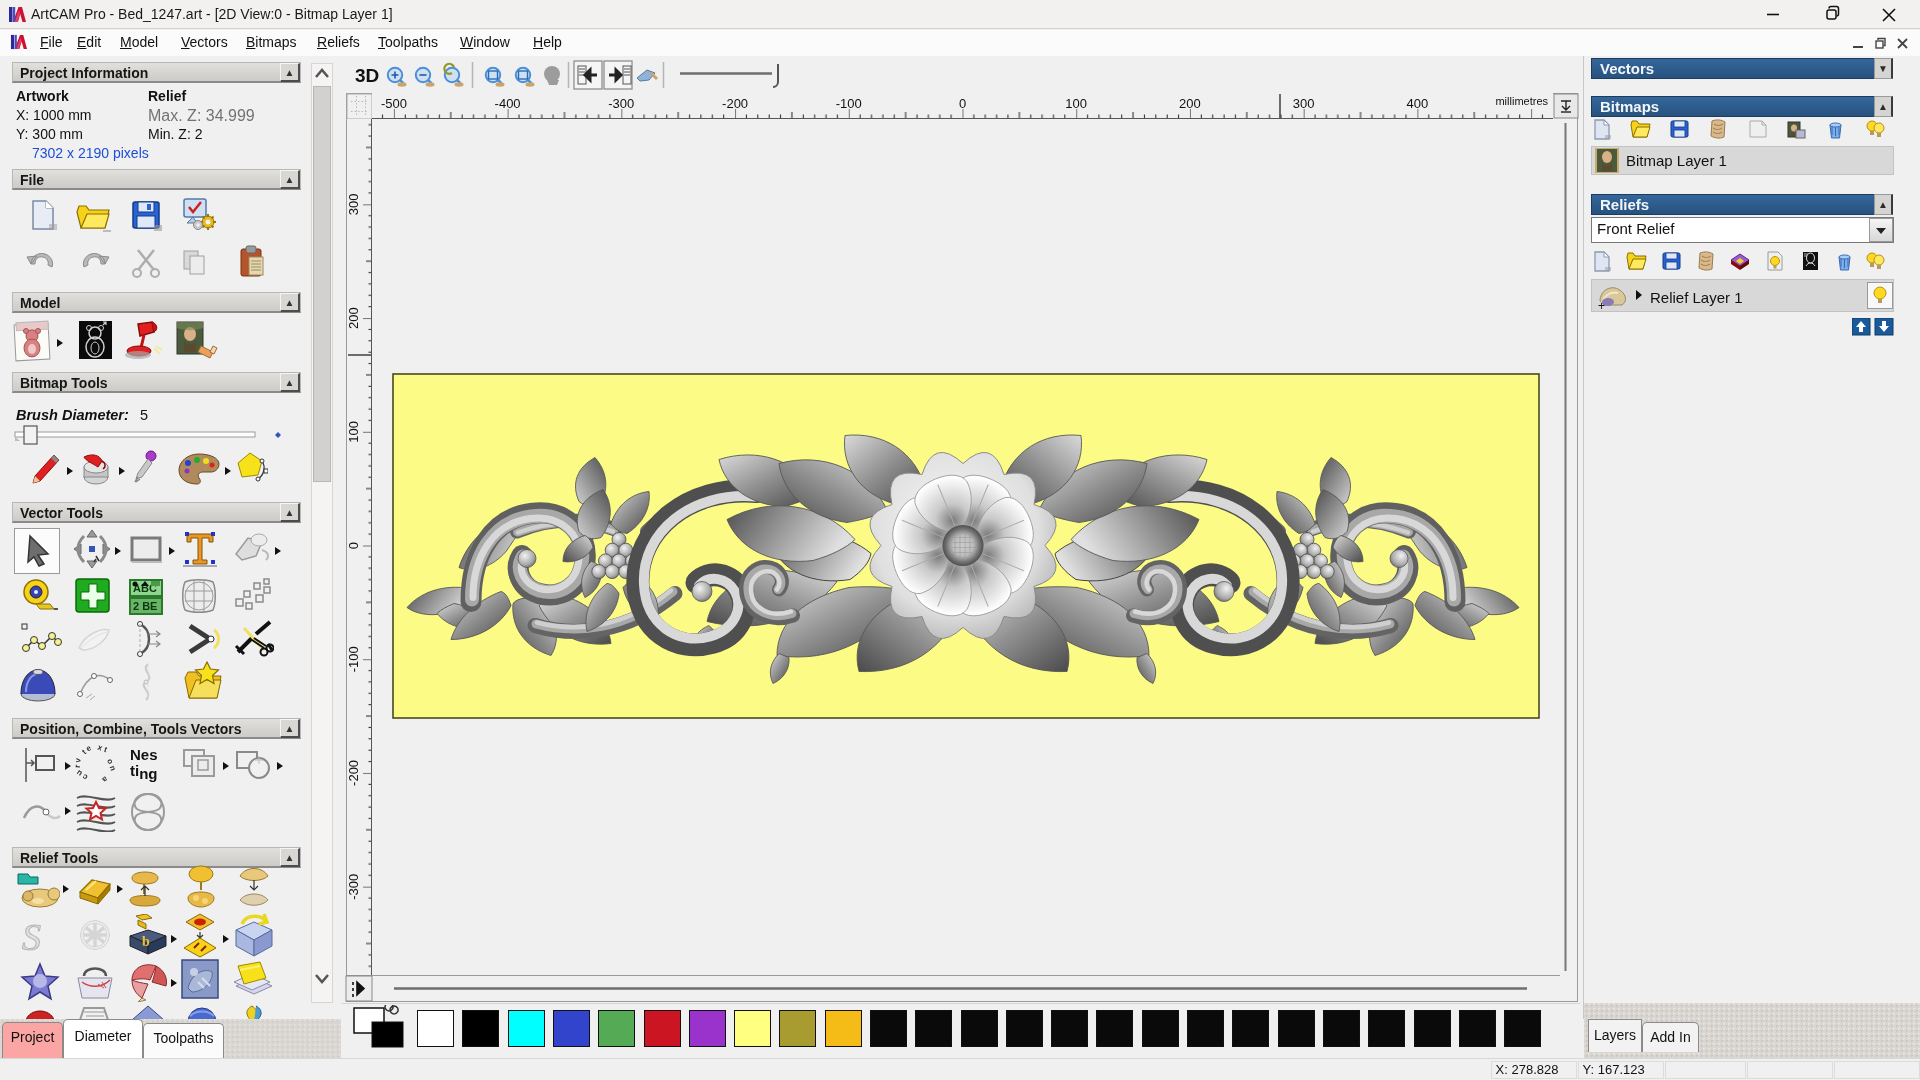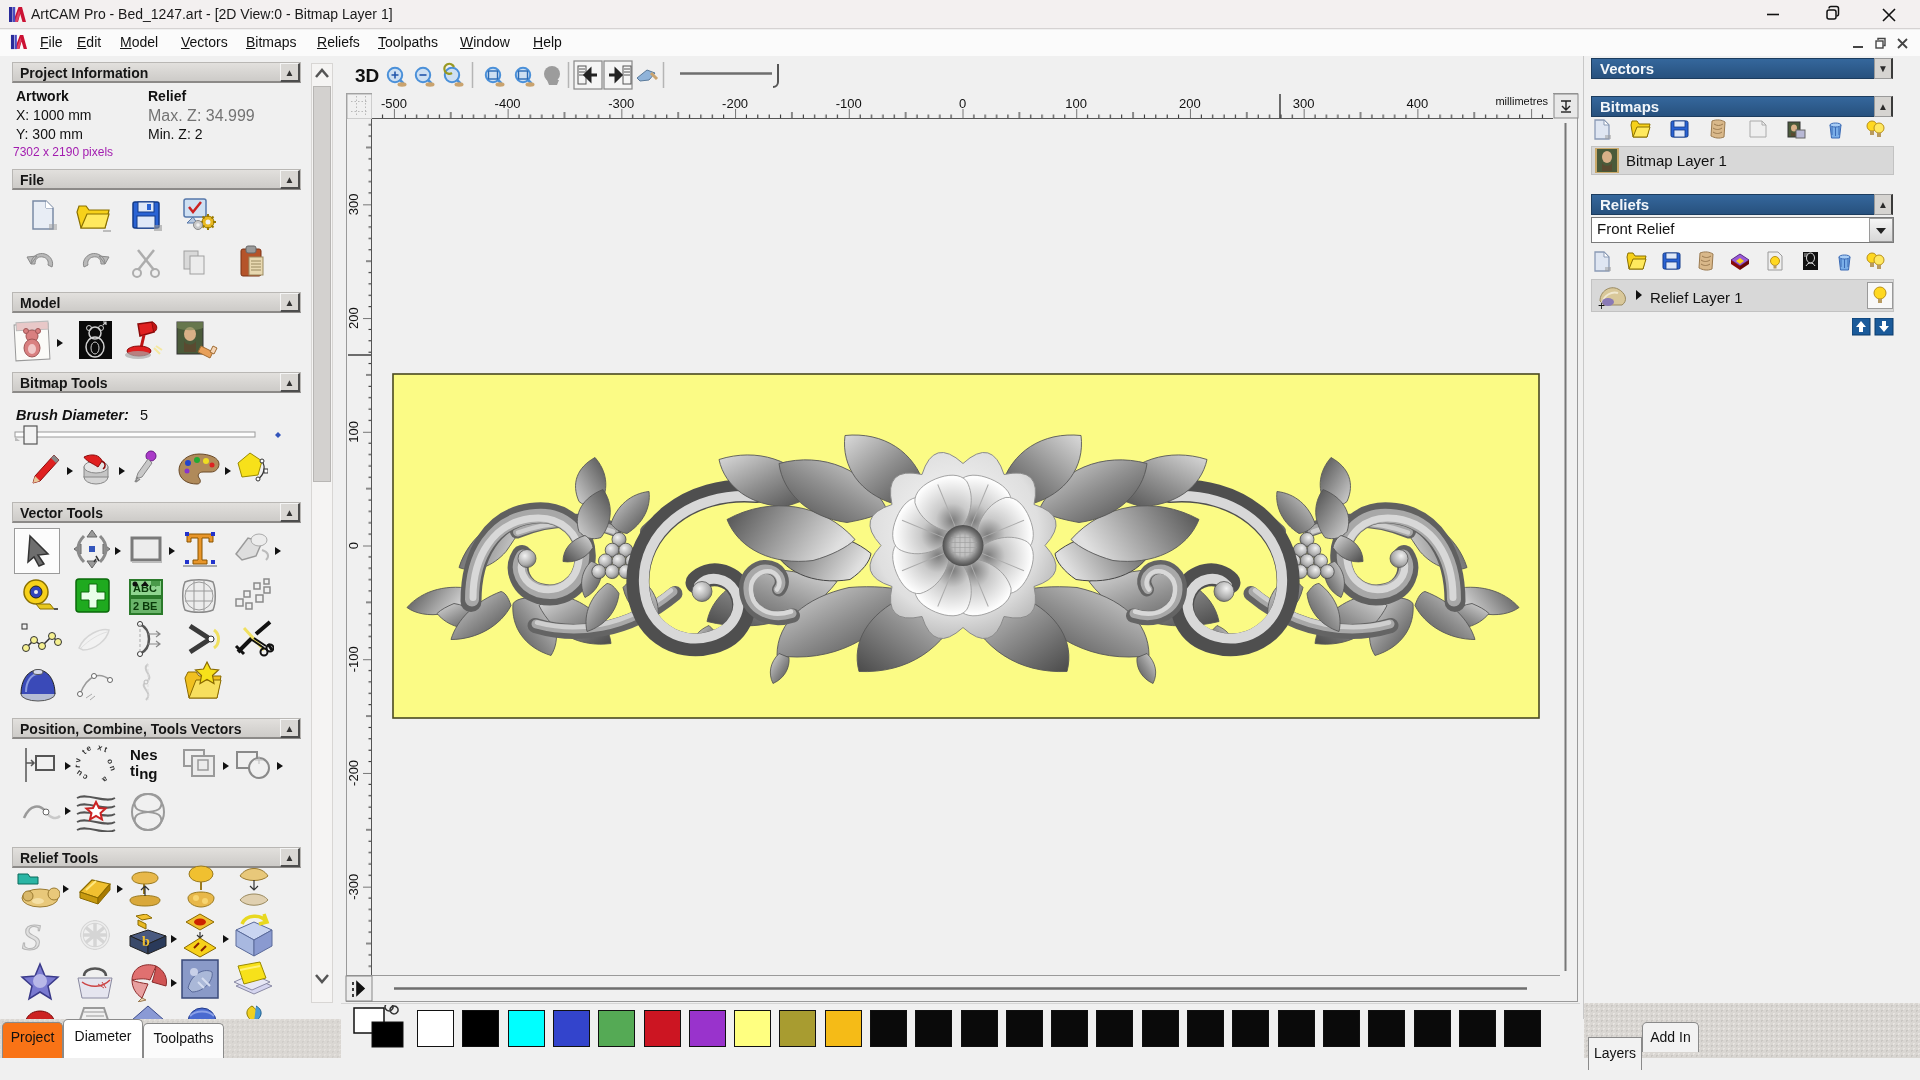--- a/index.html
+++ b/index.html
@@ -89,21 +89,21 @@
 <div class="sechdr" style="top:6px">
         <span class="t">Project Information</span>
         <div class="collbtn">▲</div>
       </div>
 <div class="abs" style="left:16px;top:32px;font-size:14px;font-weight:bold;color:#111">Artwork</div>
 <div class="abs" style="left:148px;top:32px;font-size:14px;font-weight:bold;color:#111">Relief</div>
 <div class="abs" style="left:16px;top:51px;font-size:14px;color:#111">X: 1000 mm</div>
 <div class="abs" style="left:148px;top:51px;font-size:16px;color:#737373">Max. Z: 34.999</div>
 <div class="abs" style="left:16px;top:70px;font-size:14px;color:#111">Y: 300 mm</div>
 <div class="abs" style="left:148px;top:70px;font-size:14px;color:#111">Min. Z: 2</div>
-<div class="abs" style="left:13px;top:89px;font-size:12px;color:#a21caf">7302 x 2190 pixels</div>
+<div class="abs" style="left:32px;top:89px;font-size:14px;color:#1d4ed8">7302 x 2190 pixels</div>
 <div class="sechdr" style="top:113px">
         <span class="t">File</span>
         <div class="collbtn">▲</div>
       </div>
 <svg class="abs" style="left:27px;top:142px" width="32" height="34" viewBox="0 0 32 34">
         <path d="M6 3 h13 l7 7 v21 h-20 Z" fill="#e8edf5" stroke="#7a8aa5" stroke-width="1.5"></path>
         <path d="M19 3 l0 7 l7 0 Z" fill="#b8c6dd" stroke="#7a8aa5"></path>
         <path d="M26 10 L19 3 v7 Z" fill="#fff"></path>
         <rect x="22" y="26" width="8" height="6" fill="#9a9a9a" opacity="0.5"></rect>
       </svg>
@@ -610,21 +610,21 @@
       </svg>
 <div class="abs" style="left:311px;top:7px;width:22px;height:940px;background:#f5f4f3;border:1px solid #d8d6d4"></div>
 <div class="abs" style="left:313px;top:30px;width:18px;height:396px;background:#d3d1cf;border:1px solid #b8b6b4"></div>
 <svg class="abs" style="left:313px;top:8px" width="18" height="20">
         <path d="M3 13 L9 6 L15 13" fill="none" stroke="#555" stroke-width="2.5"></path>
       </svg>
 <svg class="abs" style="left:313px;top:912px" width="18" height="20">
         <path d="M3 7 L9 14 L15 7" fill="none" stroke="#555" stroke-width="2.5"></path>
       </svg>
 <div class="abs" style="left:0;top:963px;width:341px;height:39px;background:#dad7d3;background-image:radial-gradient(#d0cdc9 1px, transparent 1px), radial-gradient(#e4e1dd 1px, transparent 1px);background-size:5px 5px;background-position:0 0,2px 3px;"></div>
-<div class="abs" style="left:2px;top:966px;width:61px;height:36px;background:#f97316;border:1px solid #8a8a8a;border-bottom:none;border-radius:5px 5px 0 0;font-size:14px;color:#111;text-align:center;line-height:29px;">Project</div>
+<div class="abs" style="left:2px;top:966px;width:61px;height:36px;background:#fca5a5;border:1px solid #8a8a8a;border-bottom:none;border-radius:5px 5px 0 0;font-size:14px;color:#111;text-align:center;line-height:29px;">Project</div>
 <div class="abs" style="left:143px;top:967px;width:81px;height:35px;background:#fbfbfb;border:1px solid #8a8a8a;border-bottom:none;border-radius:5px 5px 0 0;font-size:14px;color:#111;text-align:center;line-height:28px;">Toolpaths</div>
 <div class="abs" style="left:63px;top:963px;width:80px;height:39px;background:#ffffff;border:1px solid #8a8a8a;border-bottom:none;border-radius:5px 5px 0 0;font-size:14px;color:#111;text-align:center;line-height:32px;">Diameter</div>
 </div>
 
   <div id="canvasarea">
 <svg id="cv" width="1239" height="963" viewBox="0 0 1239 963" style="position:absolute;left:0;top:0">
 <defs>
 <linearGradient id="leafA" x1="0" y1="0" x2="1" y2="1">
  <stop offset="0" stop-color="#dadada"></stop>
             <stop offset="0.5" stop-color="#8f8f8f"></stop>
@@ -1059,21 +1059,21 @@
         <circle cx="8" cy="8" r="6" fill="#ffd820" stroke="#b8901a"></circle>
         <rect x="6" y="14" width="4" height="4" fill="#b89a60"></rect>
       </svg>
 <svg class="abs" style="left:268px;top:262px" width="42" height="18">
         <rect x="0" y="0" width="18" height="17" fill="#1a5a9a" stroke="#0a3a6a"></rect>
         <path d="M9 3 L14 9 H11 V14 H7 V9 H4 Z" fill="#fff"></path>
         <rect x="23" y="0" width="18" height="17" fill="#1a5a9a" stroke="#0a3a6a"></rect>
         <path d="M32 14 L27 8 H30 V3 H34 V8 H37 Z" fill="#fff"></path>
       </svg>
 <div class="abs" style="left:0px;top:947px;width:337px;height:55px;background:#d9d6d2;background-image:radial-gradient(#c9c6c2 1px, transparent 1px), radial-gradient(#e8e5e1 1px, transparent 1px);background-size:5px 5px;background-position:0 0,2px 3px;"></div>
-<div class="abs" style="left:4px;top:963px;width:54px;height:33px;background:#f2f2f2;border:1px solid #8a8a8a;border-bottom:none;border-radius:0 0 0 0;font-size:14px;color:#111;text-align:center;line-height:31px;margin-top:18px;">Layers</div>
+<div class="abs" style="left:4px;top:963px;width:54px;height:33px;background:#f2f2f2;border:1px solid #8a8a8a;border-bottom:none;border-radius:0 0 0 0;font-size:14px;color:#111;text-align:center;line-height:31px;">Layers</div>
 <div class="abs" style="left:58px;top:966px;width:57px;height:30px;background:#f2f2f2;border:1px solid #8a8a8a;border-bottom:none;border-radius:5px 5px 0 0;font-size:14px;color:#111;text-align:center;line-height:28px;">Add In</div>
 </div>
 
 <div class="abs" style="left:341px;top:1003px;width:1239px;height:55px;background:#f0f0f0;border-top:1px solid #d5d5d5"></div>
 <svg class="abs" style="left:348px;top:1005px" width="64" height="48">
       <rect x="6" y="3" width="30" height="25" fill="#fff" stroke="#111" stroke-width="1.5"></rect>
       <rect x="24" y="17" width="31" height="25" fill="#000" stroke="#111"></rect>
       <path d="M41 6 a4 4 0 1 1 0.1 0 M46 9 a4 4 0 1 1 0.1 0" fill="none" stroke="#333" stroke-width="1.5"></path>
     </svg>
 <div class="abs" style="left:417px;top:1010px;width:37px;height:37px;background:#ffffff;border:1.5px solid #111"></div>
@@ -1095,14 +1095,21 @@
     <div class="abs" style="left:1142px;top:1010px;width:37px;height:37px;background:#0a0a0a;border:1.5px solid #111"></div>
     <div class="abs" style="left:1187px;top:1010px;width:37px;height:37px;background:#0a0a0a;border:1.5px solid #111"></div>
     <div class="abs" style="left:1232px;top:1010px;width:37px;height:37px;background:#0a0a0a;border:1.5px solid #111"></div>
     <div class="abs" style="left:1278px;top:1010px;width:37px;height:37px;background:#0a0a0a;border:1.5px solid #111"></div>
     <div class="abs" style="left:1323px;top:1010px;width:37px;height:37px;background:#0a0a0a;border:1.5px solid #111"></div>
     <div class="abs" style="left:1368px;top:1010px;width:37px;height:37px;background:#0a0a0a;border:1.5px solid #111"></div>
     <div class="abs" style="left:1414px;top:1010px;width:37px;height:37px;background:#0a0a0a;border:1.5px solid #111"></div>
     <div class="abs" style="left:1459px;top:1010px;width:37px;height:37px;background:#0a0a0a;border:1.5px solid #111"></div>
     <div class="abs" style="left:1504px;top:1010px;width:37px;height:37px;background:#0a0a0a;border:1.5px solid #111"></div>
 
+  <div id="statusbar">
+    <div class="statcell" style="left:1491px;width:86px;">&nbsp;X: 278.828</div>
+    <div class="statcell" style="left:1578px;width:86px;">&nbsp;Y: 167.123</div>
+    <div class="statcell" style="left:1665px;width:81px;"></div>
+    <div class="statcell" style="left:1747px;width:86px;"></div>
+    <div class="statcell" style="left:1834px;width:86px;"></div>
+  </div>
 
 </div>
 
 </body></html>

